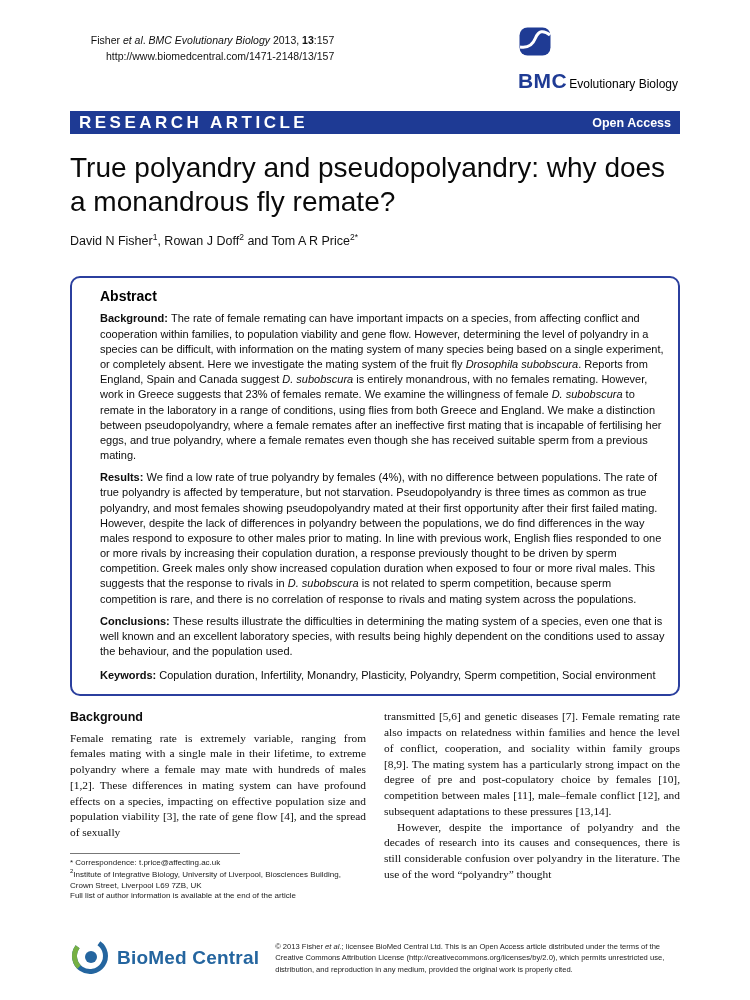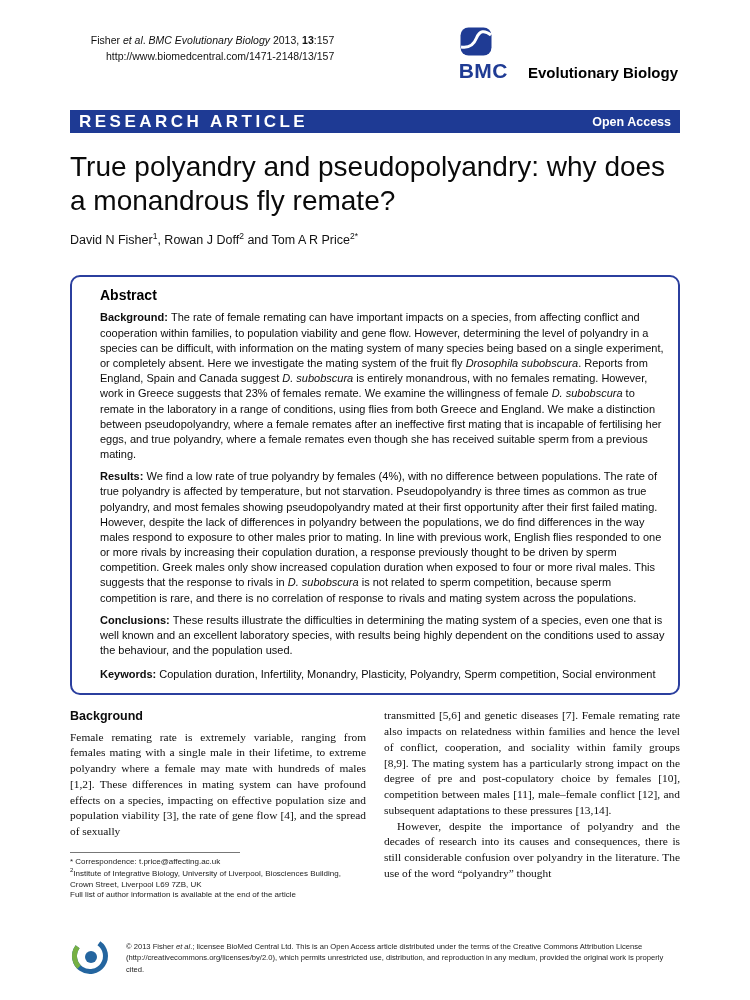--- a/index.html
+++ b/index.html
@@ -10,23 +10,23 @@
     position:relative; overflow:hidden;
   }
   .page { padding:26px 70px 0 70px; position:relative; height:100%; }
 
   
   .header-row { display:flex; justify-content:space-between; align-items:flex-start; min-height:66px;text-align:right; }
   .citation { font-size:10.5px; line-height:1.5; padding-top:7px; color:#111; }
   .citation .url-line { display:block;padding-left:36px; }
   .bmc-logo { display:flex; flex-direction:column; align-items:flex-start; padding-right:2px; }
   .bmc-icon svg { display:block; }
-  .bmc-text-row { display:flex; align-items:baseline; gap:20px; margin-top:2px; }
+  .bmc-text-row { display:flex; align-items:baseline; gap:2px; margin-top:12px; }
   .bmc-word { font-size:21px; font-weight:bold; color:var(--logo-blue,#1f3b94); letter-spacing:0.5px; }
-  .bmc-journal { font-size:15px; font-weight:bold; color:#000; }
+  .bmc-journal { font-size:12px; font-weight:normal; color:#000; }
 
   
   .banner {
     margin-top:18px; background:var(--bmc-blue,#1e3a94); color:#fff;
     display:flex; justify-content:space-between; align-items:center;
     height:23px; padding:0 9px;
   }
   .banner-left { font-size:17px; font-weight:bold; letter-spacing:3.5px; }
   .banner-right { font-size:12.5px; font-weight:bold; }
 
@@ -124,17 +124,18 @@
 
   <div class="footer">
     <div class="bmcc-logo">
       <span>
         <svg width="40" height="40" viewBox="0 0 40 40">
           <circle cx="20" cy="20" r="15.5" fill="none" stroke="#24659f" stroke-width="5" stroke-dasharray="73 25" transform="rotate(-55 20 20)"></circle>
           <circle cx="20" cy="20" r="15.5" fill="none" stroke="#76b043" stroke-width="5" stroke-dasharray="22 76" transform="rotate(135 20 20)"></circle>
           <circle cx="21" cy="21" r="6" fill="#24659f"></circle>
         </svg>
       </span>
+      <span class="bmcc-text">BioMed Central</span>
     </div>
     <div class="footer-copy"><span>© 2013 Fisher </span><span style="font-style: italic;">et al</span><span>.; licensee BioMed Central Ltd. This is an Open Access article distributed under the terms of the Creative Commons Attribution License (http://creativecommons.org/licenses/by/2.0), which permits unrestricted use, distribution, and reproduction in any medium, provided the original work is properly cited.</span></div>
   </div>
 
 </div>
 
 </body></html>

